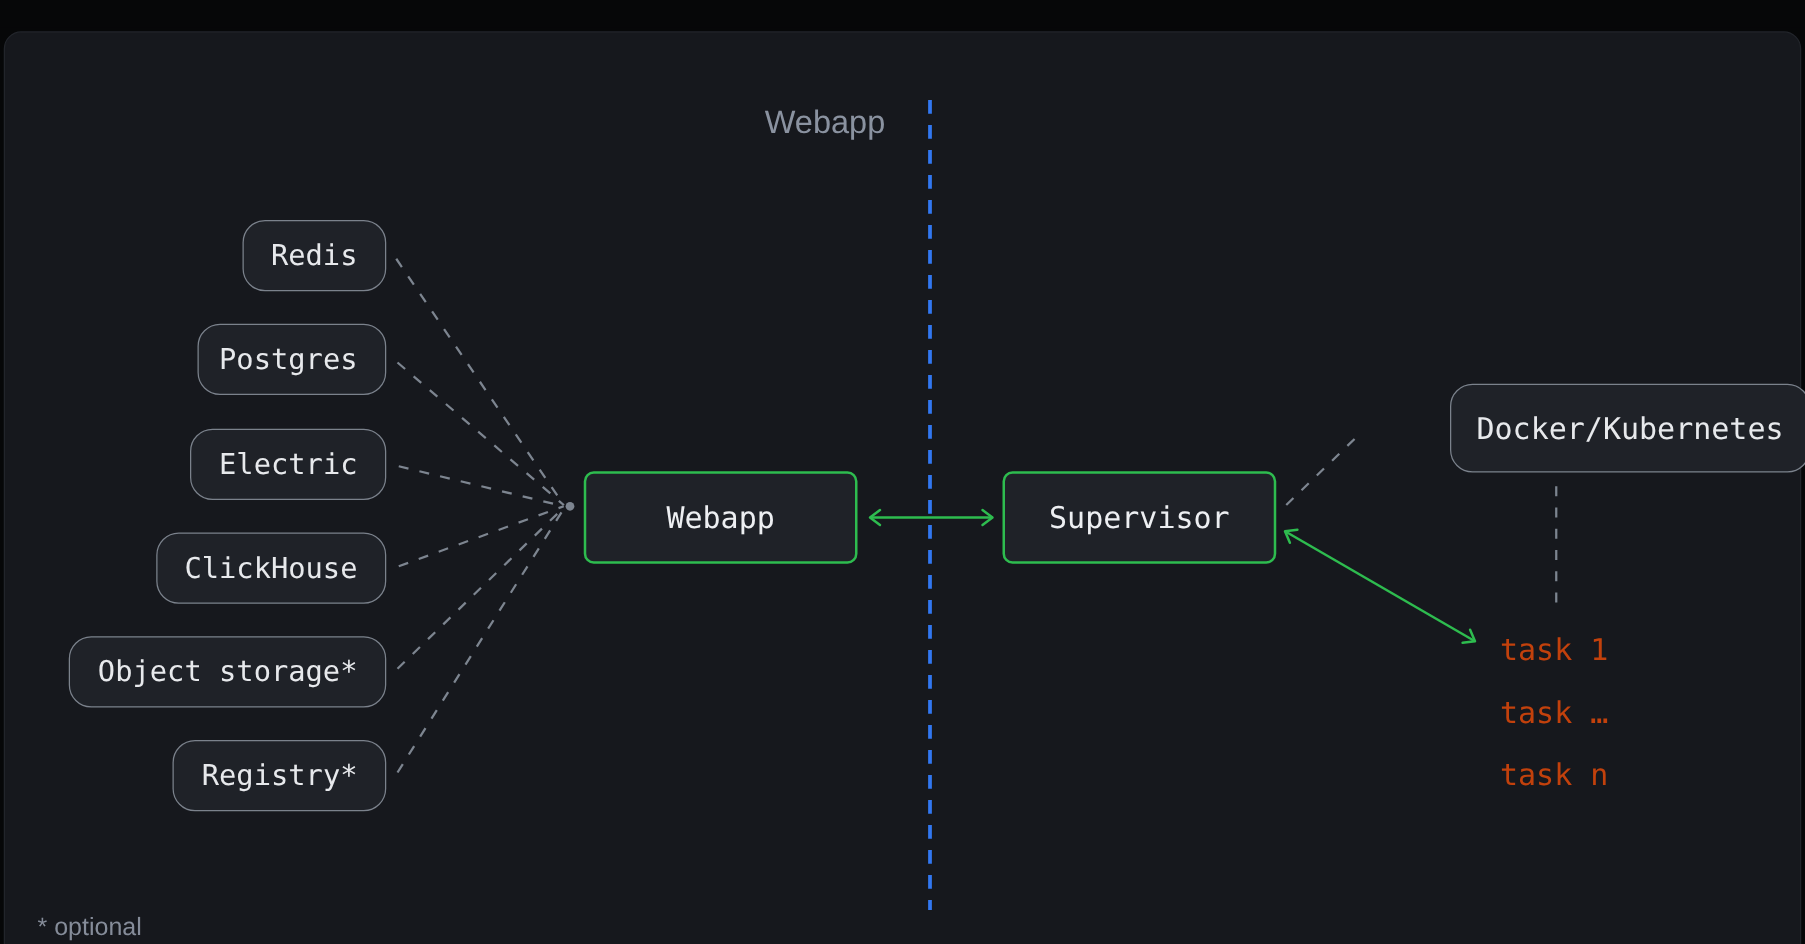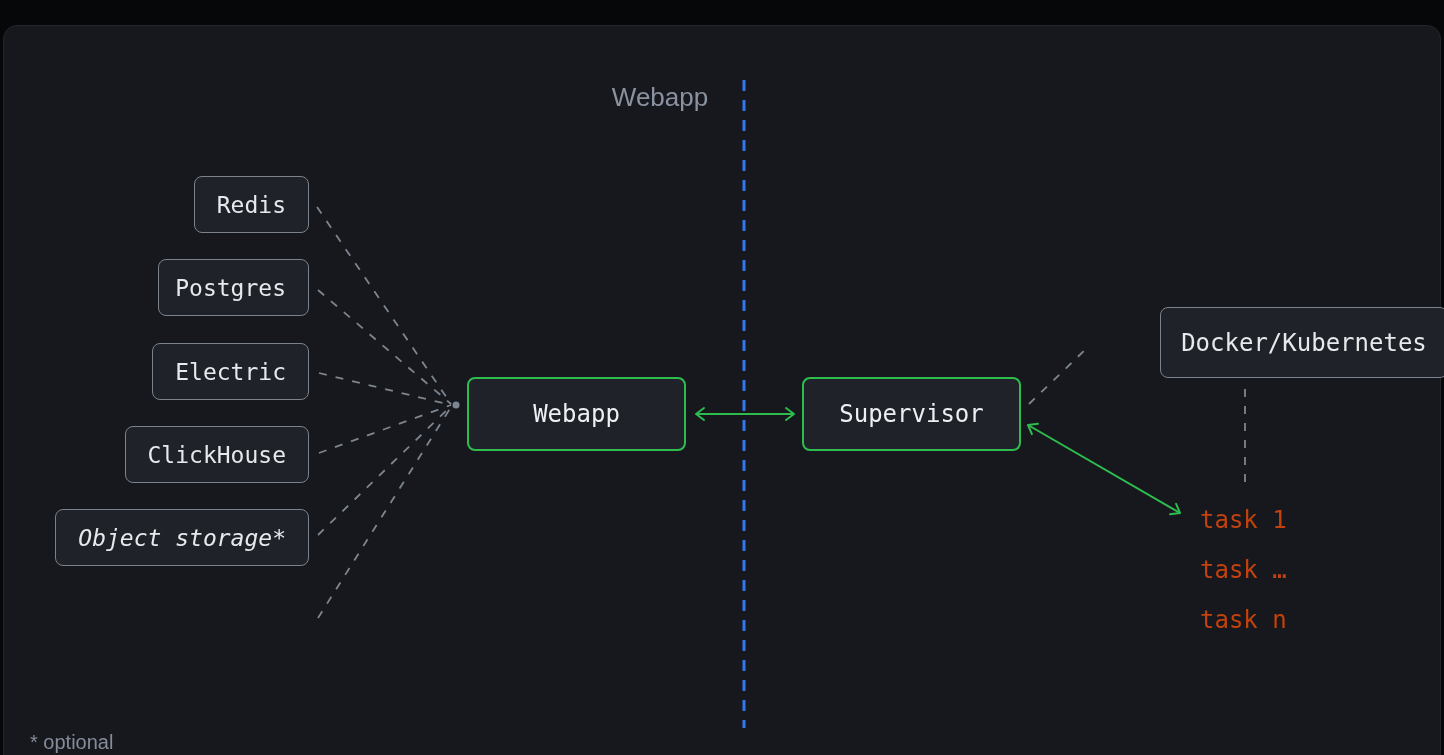--- a/index.html
+++ b/index.html
@@ -10,21 +10,21 @@
   .card {
     position:absolute; inset:3px; background:#16181d;
     border:1px solid #22252b; border-radius:14px;
   }
   .overlay { position:absolute; left:0; top:0; width:1444px; height:755px; pointer-events:none; }
 
   .node {
     position:absolute; box-sizing:border-box; height:57px;
     display:flex; align-items:center; justify-content:center;
     padding:0 22px; white-space:nowrap;
-    background:#1f2228; border:1.5px solid #7b828c; border-radius:8px;
+    background:#1f2228; border:1.5px solid #7b828c; border-radius:18px;
     color:#e7e9ec; font-size:23px;
   }
   .node.right-aligned { right:1135px; }
   .node.green {
     border:2px solid #2ebc4f; border-radius:8px;
     width:219px; height:74px; font-size:24px; color:#edeff2; padding:0;
   }
   .node.runtime { left:1160px; top:285px; width:288px; height:71px; font-size:24px; padding:0;text-align:center; }
 
   .section-label {
@@ -75,21 +75,22 @@
     <line x1="1029" y1="382" x2="1089" y2="324" stroke="#7d8590" stroke-width="1.8" stroke-dasharray="8 9"></line>
     <line x1="1245" y1="367" x2="1245" y2="467" stroke="#7d8590" stroke-width="1.8" stroke-dasharray="8 9"></line>
   </svg>
 
   <div class="section-label" style="left:580px;">Webapp</div>
 
   <div class="node right-aligned" style="top:154px;">Redis</div>
   <div class="node right-aligned" style="top:237px;padding-left:16px;">Postgres</div>
   <div class="node right-aligned" style="top:321px;">Electric</div>
   <div class="node right-aligned" style="top:404px;">ClickHouse</div>
-  <div class="node right-aligned" style="top:487px;font-style:italic;">Object storage*</div>
+  <div class="node right-aligned" style="top:487px;">Object storage*</div>
+  <div class="node right-aligned" style="top:570px;">Registry*</div>
 
   <div class="node green" style="left:467px; top:355px;">Webapp</div>
   <div class="node green" style="left:802px; top:355px;">Supervisor</div>
   <div class="node runtime">Docker/Kubernetes</div>
 
   <div class="tasks">
     <span>task 1</span>
     <span>task …</span>
     <span>task n</span>
   </div>

